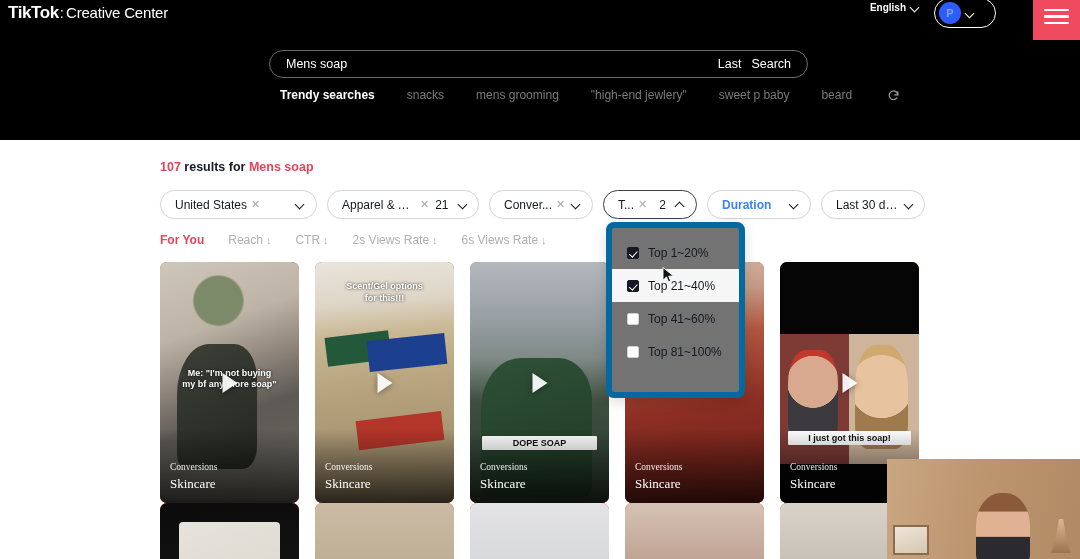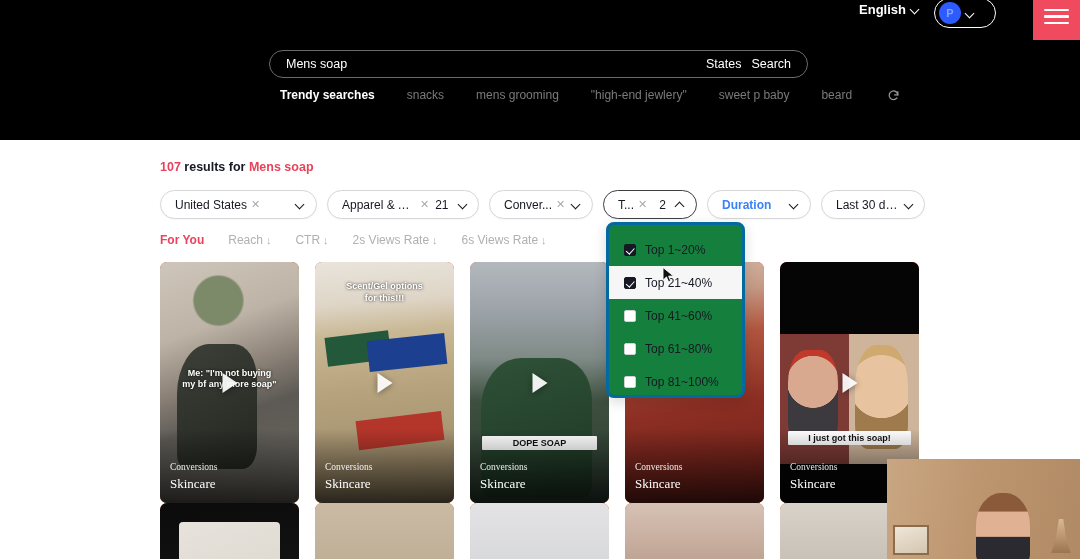--- a/index.html
+++ b/index.html
@@ -21,21 +21,21 @@
     display:flex; align-items:baseline; gap:0px;
     color:#ffffff; white-space:nowrap;
   }
   .brand-tiktok { font-size:17px; font-weight:bold; letter-spacing:-0.4px; }
   .brand-sep { font-size:15px; font-weight:300; padding:0 2px 0 1px; color:#e8e8e8;}
   .brand-sub { font-size:15px; font-weight:400; letter-spacing:-0.2px; }
 
   .lang {
     position:absolute; right:160px; top:2px;
     display:flex; align-items:center; gap:5px;
-    color:#ffffff; font-size:13px; font-weight:bold;
+    color:#ffffff; font-size:10px; font-weight:bold;
     cursor:pointer;
   }
   .chev { display:inline-block; width:9px; height:9px; position:relative; }
   .chev::before {
     content:""; position:absolute; left:0; top:1px;
     width:6px; height:6px;
     border-right:1.6px solid currentColor; border-bottom:1.6px solid currentColor;
     transform:rotate(45deg);
   }
   .chev.up::before { transform:rotate(-135deg); top:3px; }
@@ -124,21 +124,21 @@
     line-height:1;
   }
   .pill .cnt { font-size:12px; color:#161823; margin-left:auto; padding-right:4px;}
   .pill .chev { color:#161823; }
   .pill .left { display:flex; align-items:center; min-width:0; }
 
   
   .dropdown {
     position:absolute; left:606px; top:222px;
     width:139px; height:176px;
-    background:#15803d; border:3px solid #0369a1;
+    background:#737373; border:6px solid #0369a1;
     border-radius:8px;
     box-shadow:0 4px 14px rgba(0,0,0,0.14);
     z-index:25; padding:8px 0;
     overflow:hidden;
   }
   .dd-item {
     height:33px; display:flex; align-items:center; gap:9px;
     padding:0 12px 0 15px; font-size:12px; color:#161823;
     cursor:pointer;
   }
@@ -277,20 +277,25 @@
   .webcam .pic {
     position:absolute; left:6px; bottom:4px; width:36px; height:30px;
     background:linear-gradient(160deg,#efe6d8,#d4c6b0); border:2px solid #8d6c4c;
   }
 </style>
 </head>
 <body>
 
 <div class="header">
 
+  <div class="brand">
+    <span class="brand-tiktok">TikTok</span>
+    <span class="brand-sep">:</span>
+    <span class="brand-sub">Creative Center</span>
+  </div>
 
   <div class="lang">
     <span>English</span>
     <span class="chev"></span>
   </div>
 
   <div class="account">
     <div class="avatar">
       <span>P</span>
     </div>
@@ -299,21 +304,21 @@
 
   <div class="hamburger">
     <span></span>
     <span></span>
     <span></span>
   </div>
 
   <div class="searchwrap">
     <input class="search-input" type="text" value="Mens soap" style="">
     <div class="search-actions">
-      <span>States</span>
+      <span>Last</span>
       <span>Search</span>
     </div>
   </div>
 
   <div class="trendy">
     <span class="trendy-label">Trendy searches</span>
     <span class="trendy-term">snacks</span>
     <span class="trendy-term">mens grooming</span>
     <span class="trendy-term">"high-end jewlery"</span>
     <span class="trendy-term">sweet p baby</span>
@@ -497,24 +502,20 @@
   <div class="dd-item hovered">
     <span class="cbox checked"></span>
     <span>Top 21~40%</span>
   </div>
   <div class="dd-item">
     <span class="cbox"></span>
     <span>Top 41~60%</span>
   </div>
   <div class="dd-item">
     <span class="cbox"></span>
-    <span>Top 61~80%</span>
-  </div>
-  <div class="dd-item">
-    <span class="cbox"></span>
     <span>Top 81~100%</span>
   </div>
 </div>
 
 <div class="cursor">
   <svg width="18" height="18" viewBox="0 0 24 24">
     <path d="M4 2 L4 19 L8.6 14.6 L11.4 21 L14.2 19.8 L11.5 13.6 L18 13.4 Z" fill="#111" stroke="#fff" stroke-width="1.2"></path>
   </svg>
 </div>
 

